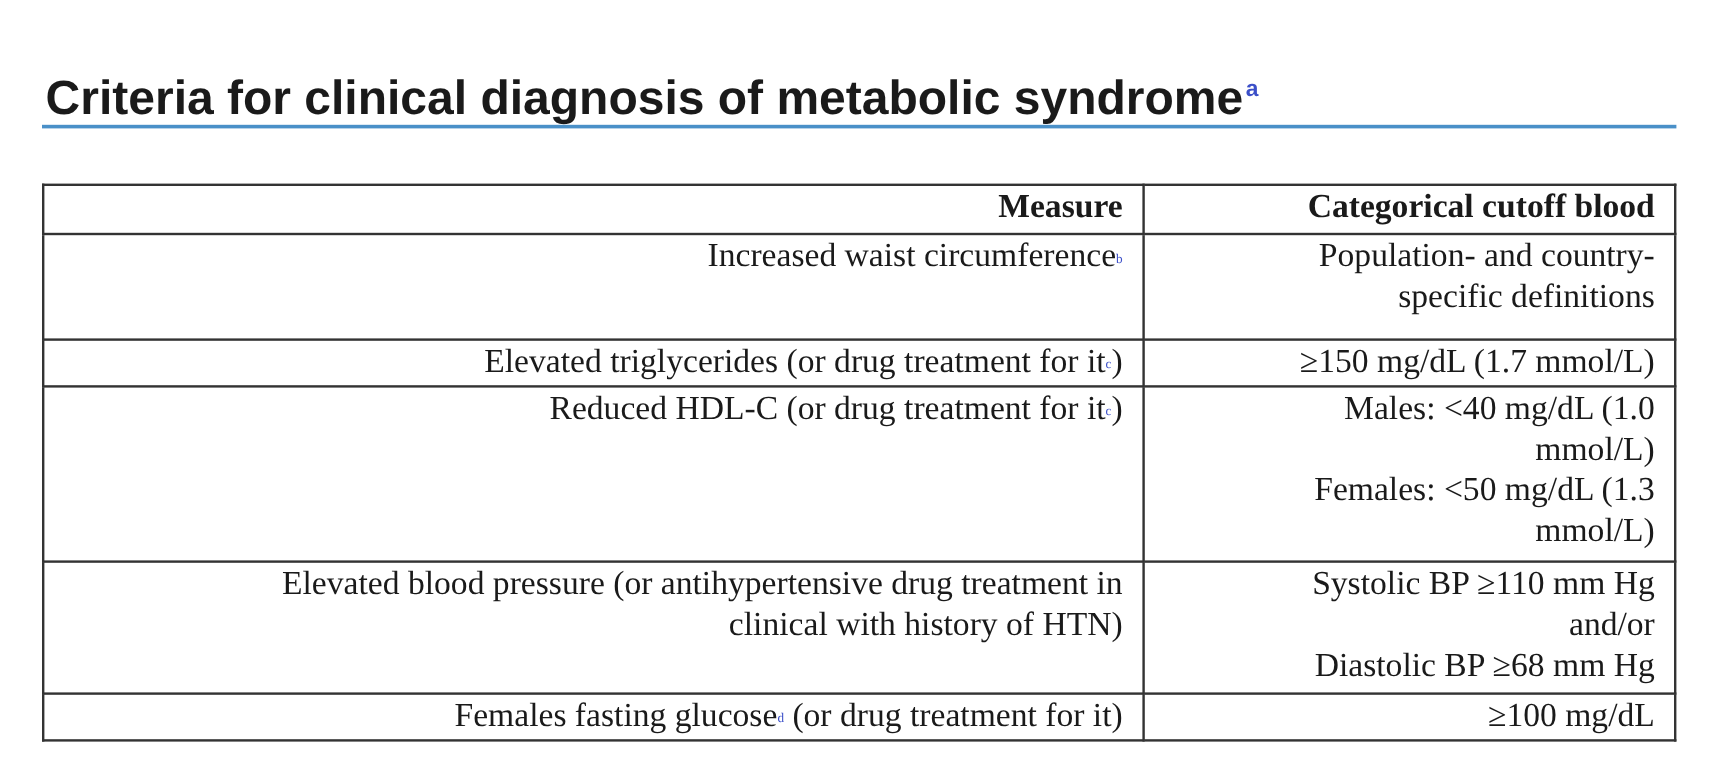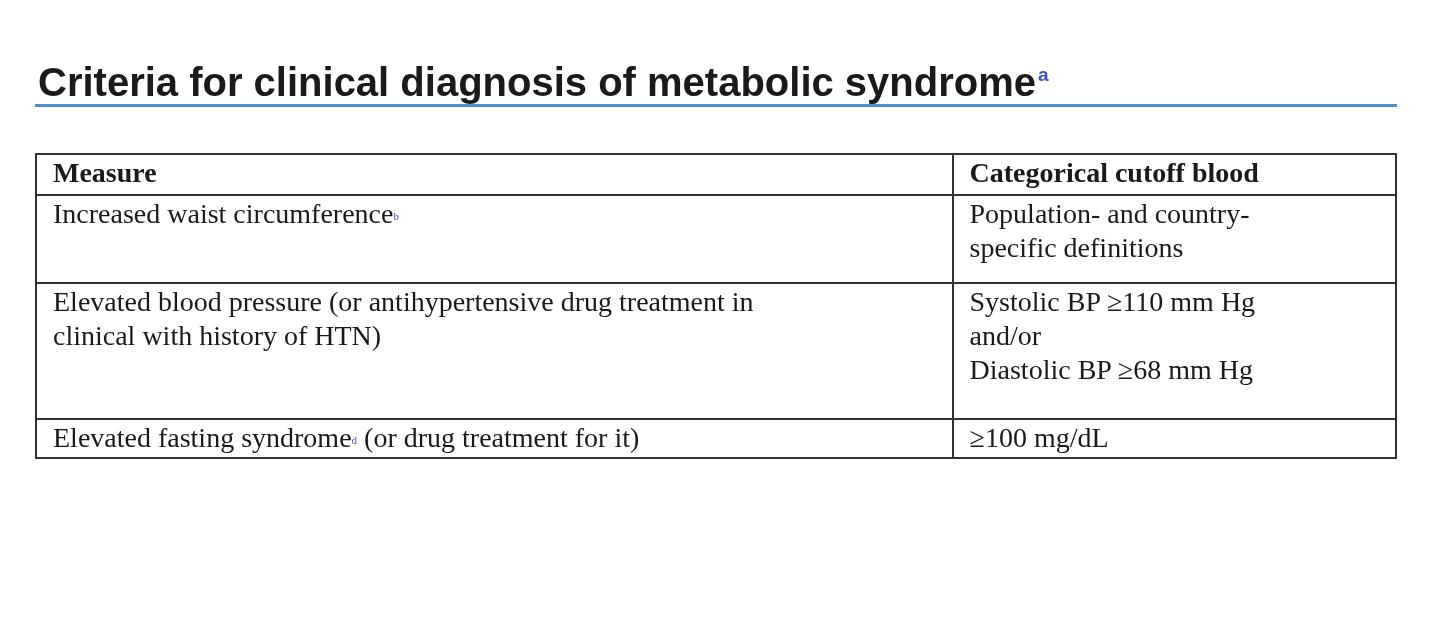--- a/index.html
+++ b/index.html
@@ -48,21 +48,21 @@
       width: 1362px;
       border-collapse: collapse;
       font-family: "Liberation Serif", serif;
       font-size: 28px;
       color: #1a1a1a;
       border: 2px solid #333333;
     }
     table.criteria th,
     table.criteria td {
       border: 2px solid #333333;
-      text-align: left;
+      text-align: right;
       vertical-align: top;
       padding: 1px 16px 2px 16px;
       line-height: 34px;
     }
     table.criteria th {
       font-weight: bold;
       height: 36px;
     }
     table.criteria col.c1 { width: 918px; }
     table.criteria col.c2 { width: 444px; }
@@ -93,31 +93,46 @@
     </tr>
   </thead>
   <tbody>
     <tr style="height:88px">
       <td><span>Increased waist circumference</span><sup class="fn">b</sup><span></span></td>
       <td>
           <span class="line">Population- and country-</span>
           <span class="line">specific definitions</span>
         </td>
     </tr>
-    <tr style="height:136px">
+    <tr style="height:38px">
+      <td><span>Elevated triglycerides (or drug treatment for it</span><sup class="fn">c</sup><span>)</span></td>
+      <td>
+          <span class="line">≥150 mg/dL (1.7 mmol/L)</span>
+        </td>
+    </tr>
+    <tr style="height:146px">
+      <td><span>Reduced HDL-C (or drug treatment for it</span><sup class="fn">c</sup><span>)</span></td>
+      <td>
+          <span class="line">Males: &lt;40 mg/dL (1.0</span>
+          <span class="line">mmol/L)</span>
+          <span class="line">Females: &lt;50 mg/dL (1.3</span>
+          <span class="line">mmol/L)</span>
+        </td>
+    </tr>
+    <tr style="height:110px">
       <td>
           <span class="line">Elevated blood pressure (or antihypertensive drug treatment in</span>
           <span class="line">clinical with history of HTN)</span>
         </td>
       <td>
           <span class="line">Systolic BP ≥110 mm Hg</span>
           <span class="line">and/or</span>
           <span class="line">Diastolic BP ≥68 mm Hg</span>
         </td>
     </tr>
     <tr style="height:38px">
-      <td><span>Elevated fasting syndrome</span><sup class="fn">d</sup><span> (or drug treatment for it)</span></td>
+      <td><span>Females fasting glucose</span><sup class="fn">d</sup><span> (or drug treatment for it)</span></td>
       <td>
           <span class="line">≥100 mg/dL</span>
         </td>
     </tr>
   </tbody>
 </table>
 
 </body></html>

